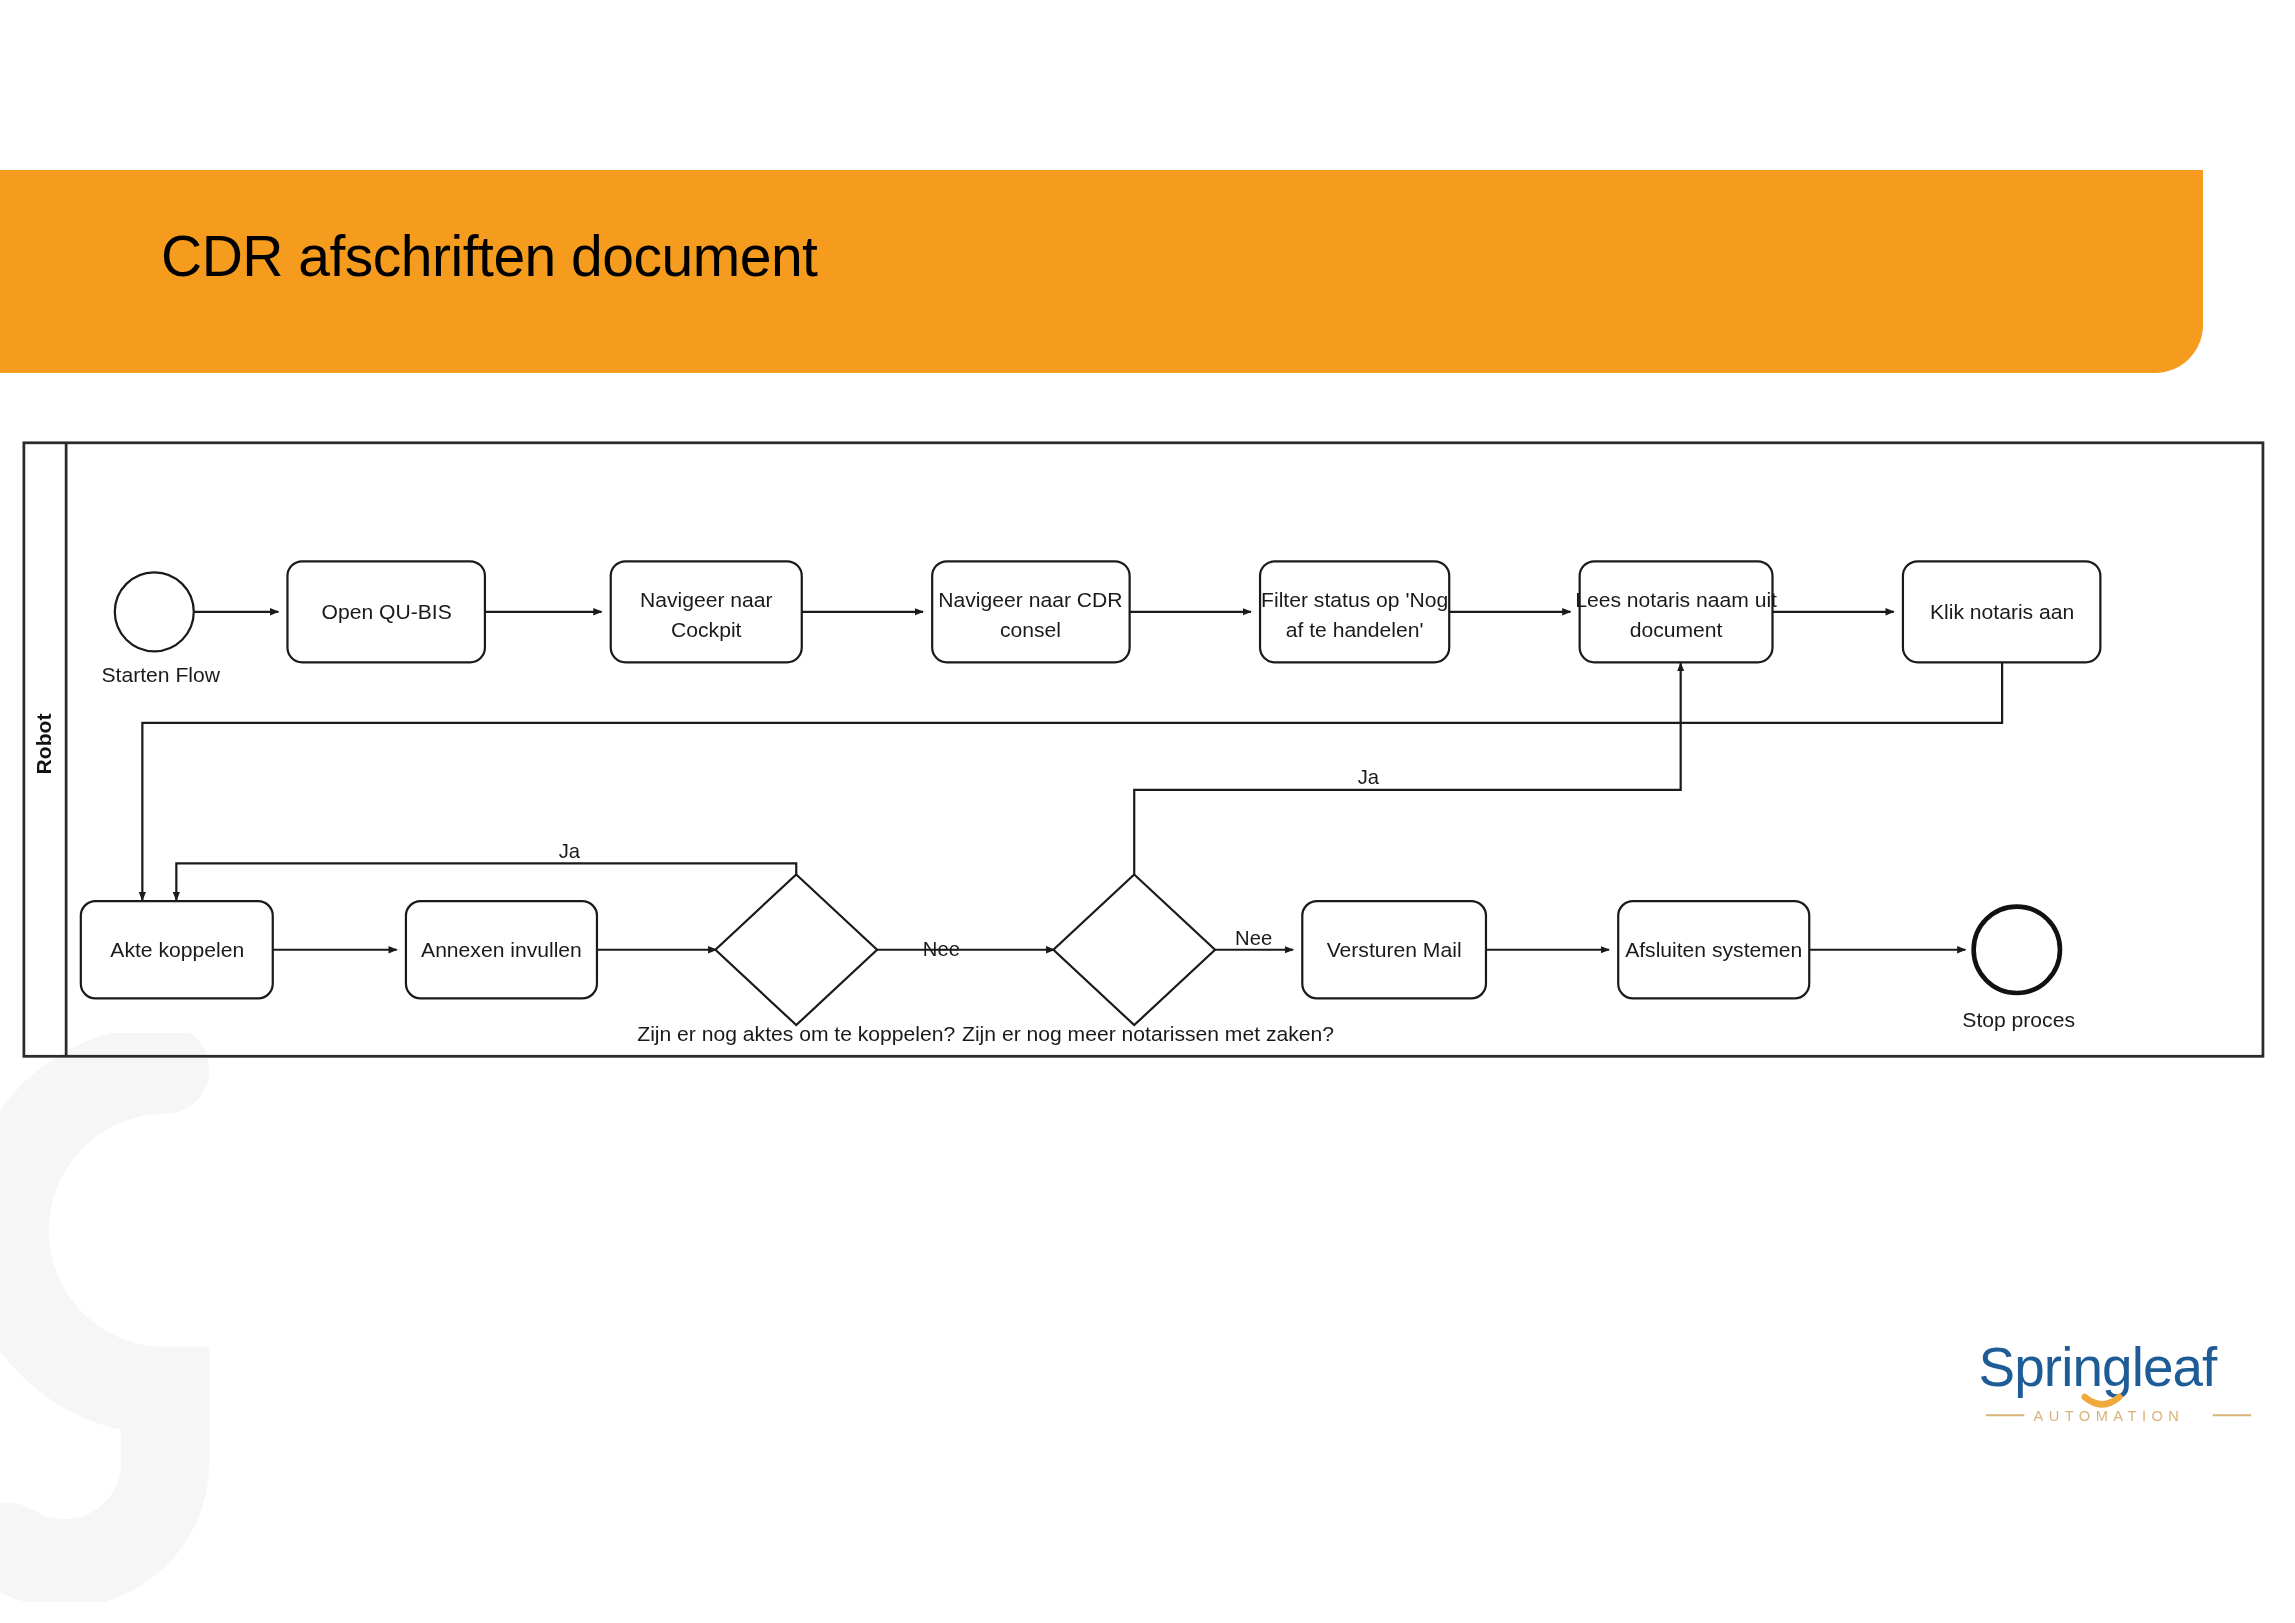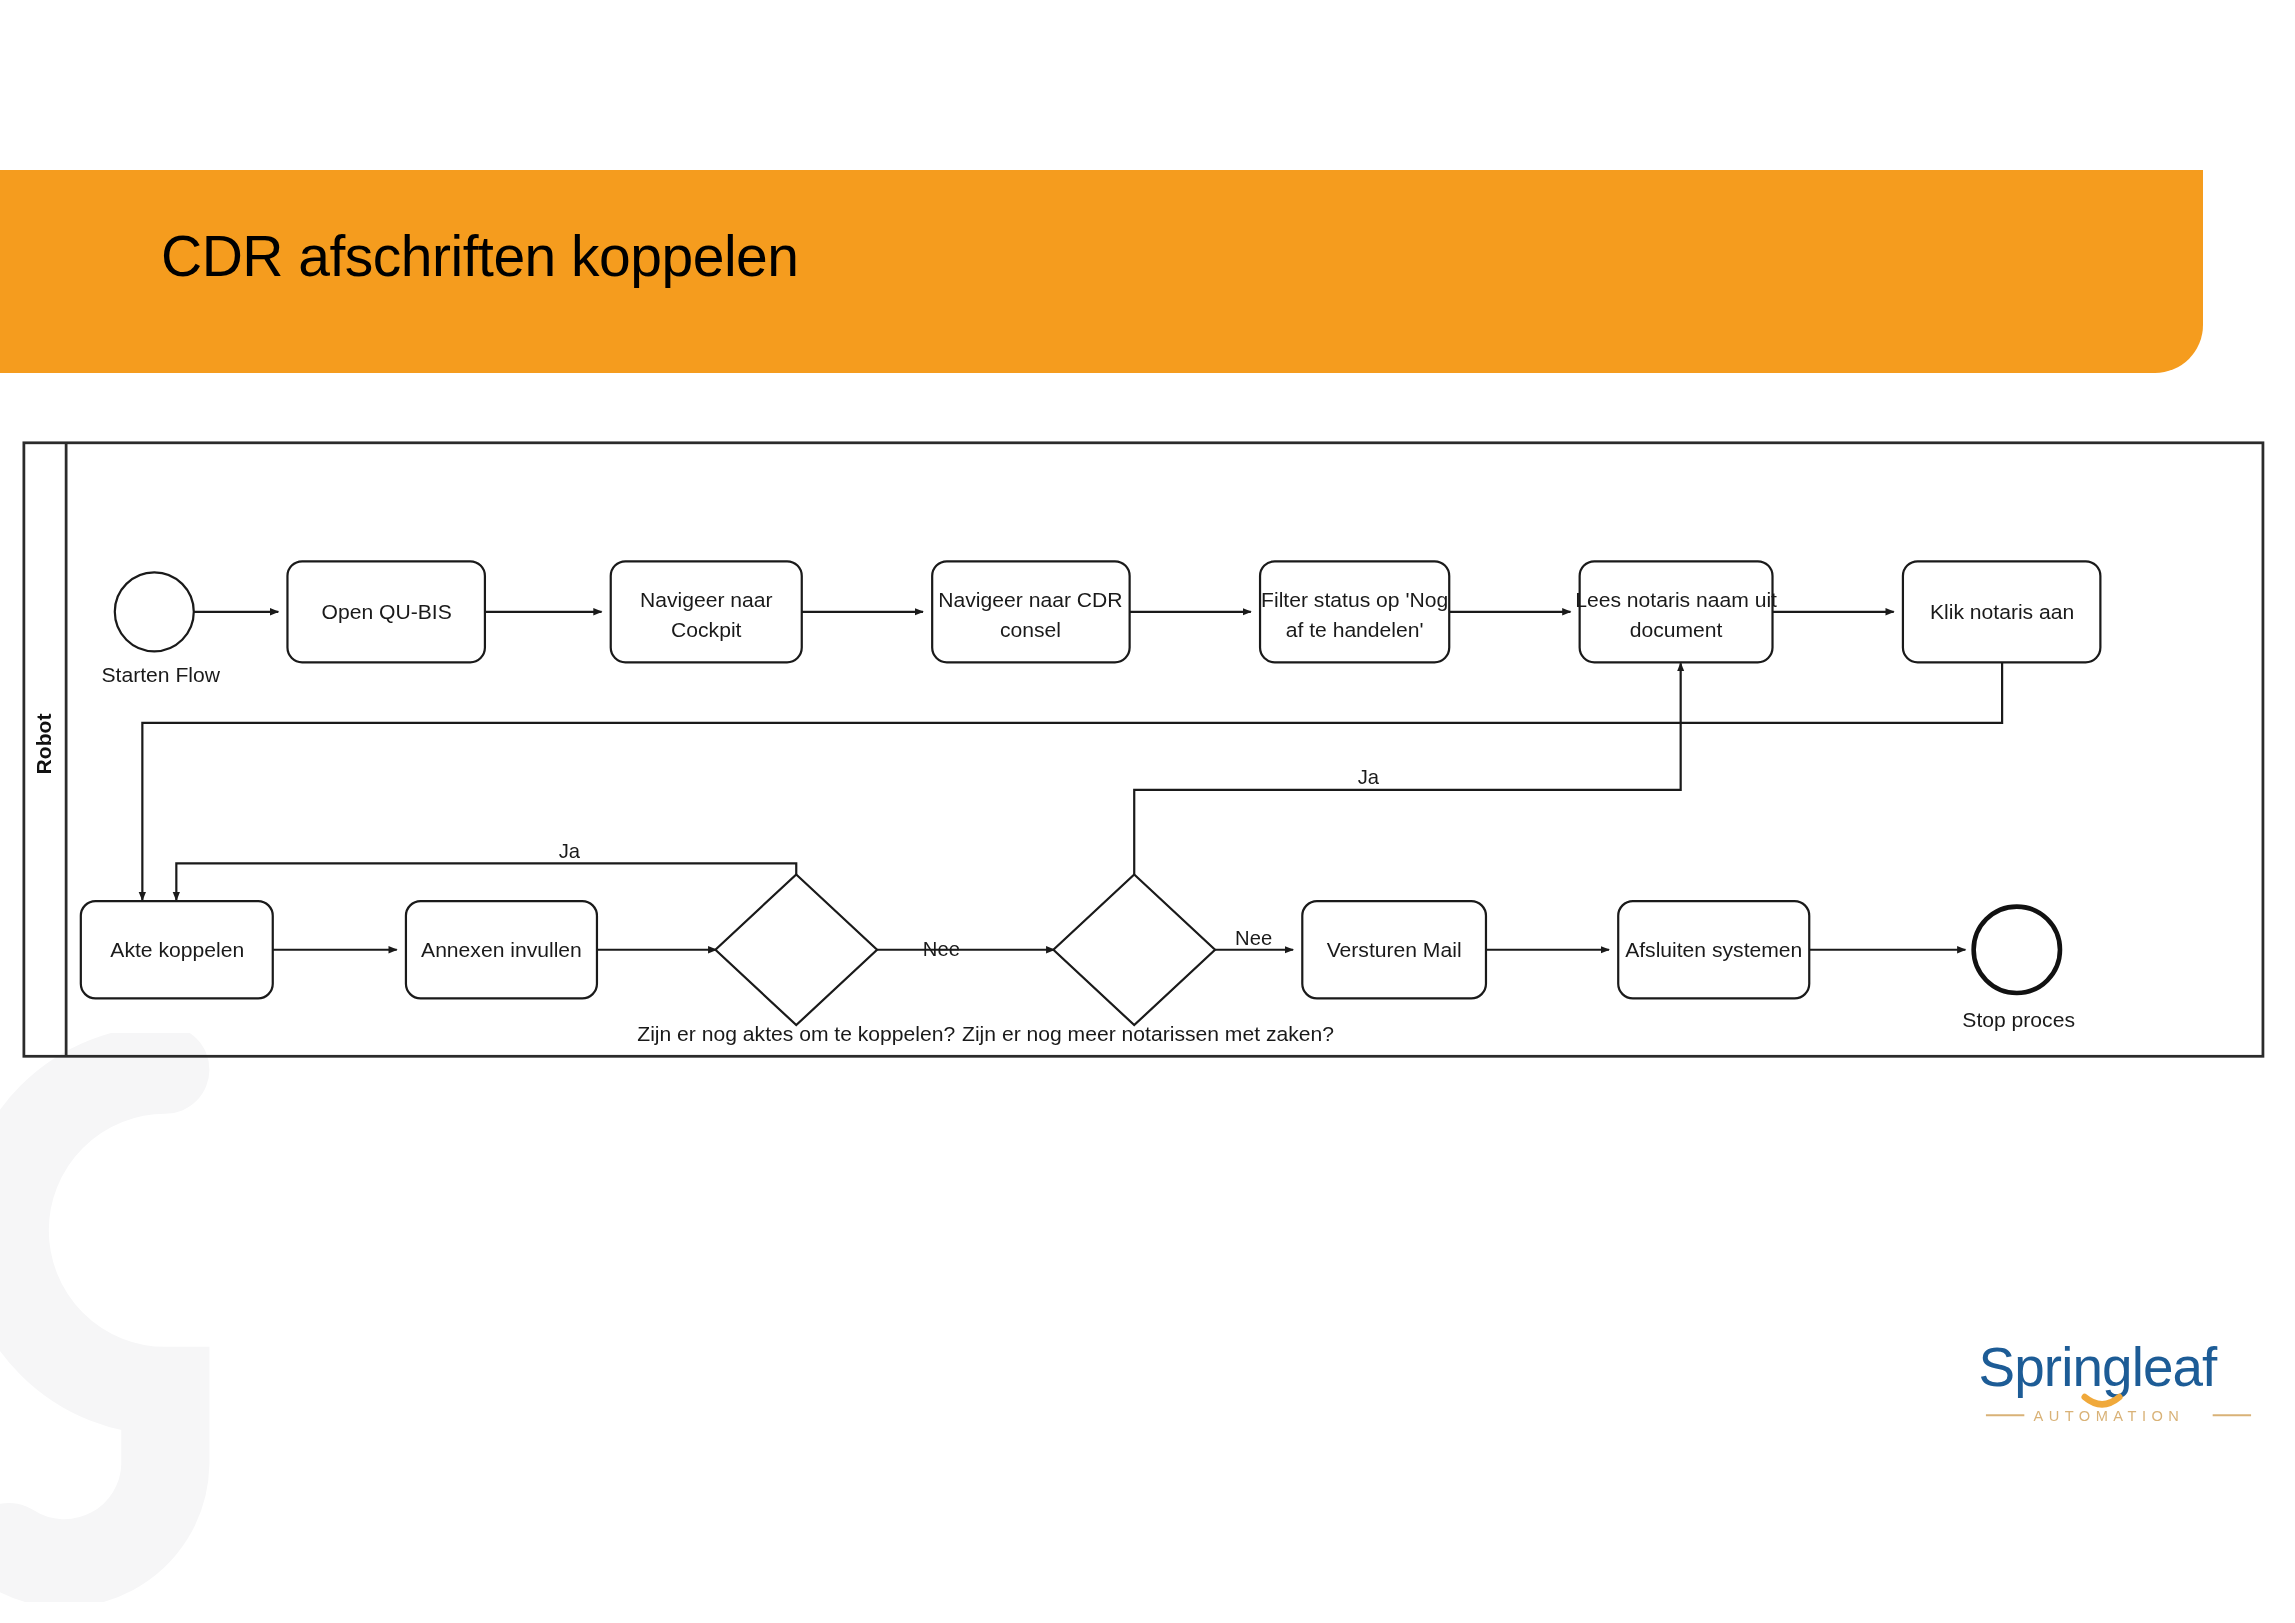--- a/index.html
+++ b/index.html
@@ -132,21 +132,21 @@
   }
 </style>
 </head>
 <body>
 
 <svg id="watermark" viewBox="0 0 560 620">
   <path d="M 300 40 A 175 175 0 1 0 300 390 L 300 470 A 110 110 0 0 1 130 560" fill="none" stroke="#F6F6F7" stroke-width="96" stroke-linecap="round"></path>
 </svg>
 
 <div id="title-banner">
-  <div id="page-title">CDR afschriften koppelen</div>
+  <div id="page-title">CDR afschriften document</div>
 </div>
 
 <div id="diagram-wrap">
 <svg id="diagram-svg" width="2296" height="1624" viewBox="0 0 2500 1768">
   <defs>
     <marker id="arrow" markerWidth="12" markerHeight="12" refX="9" refY="4" orient="auto" markerUnits="userSpaceOnUse">
       <path d="M0,0 L10,4 L0,8 z" fill="#1a1a1a"></path>
     </marker>
   </defs>
 

